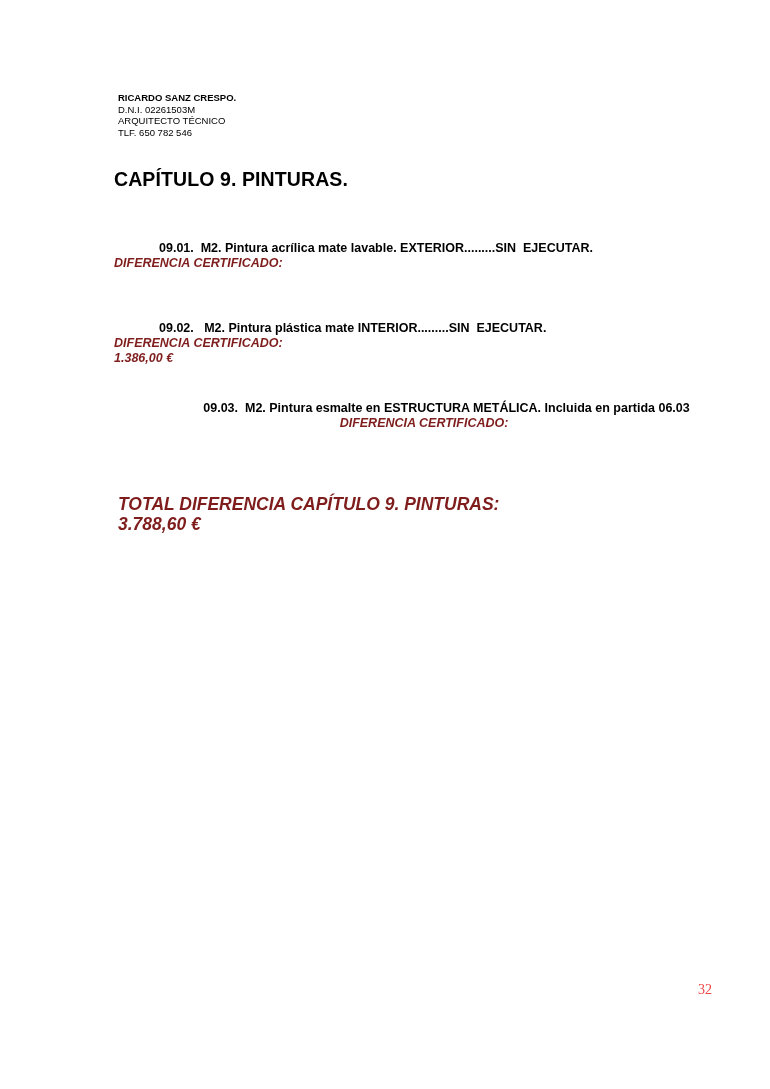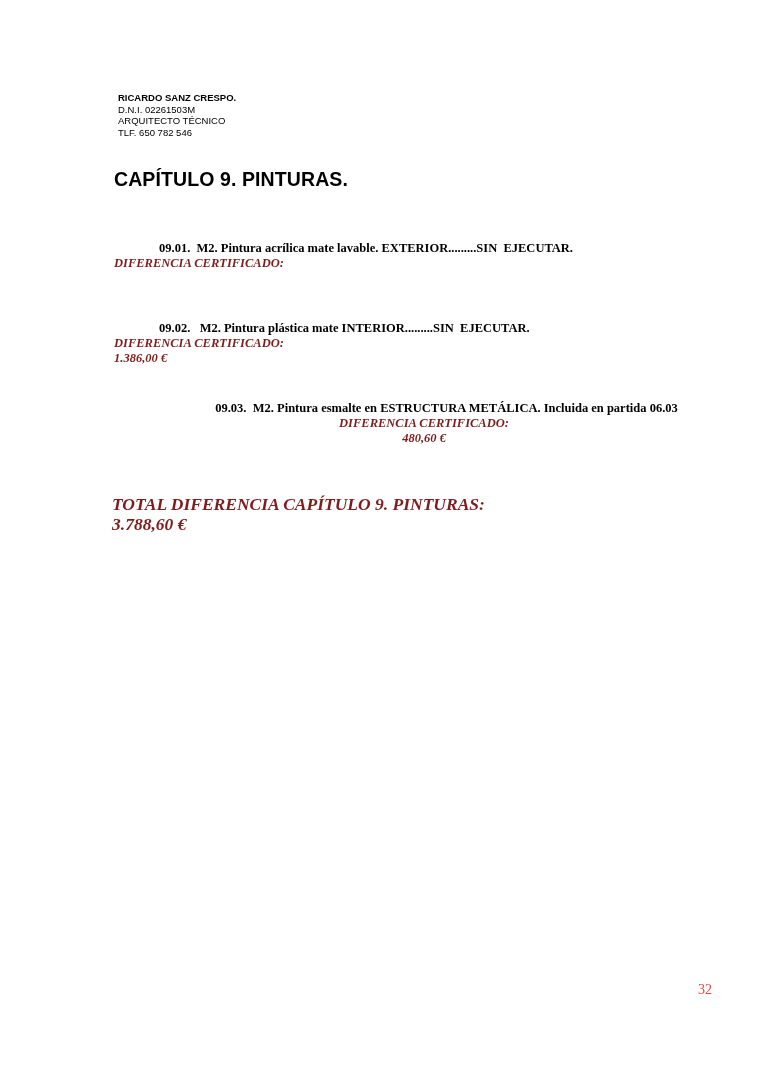--- a/index.html
+++ b/index.html
@@ -33,44 +33,42 @@
       top: 168px;
       font-size: 19.5px;
       font-weight: bold;
       margin: 0;
       letter-spacing: 0.1px;
     }
     .item {
       position: absolute;
       left: 114px;
       width: 620px;
-      font-family: Liberation Serif, serif;
     }
     .item .desc {
       padding-left: 45px;
       font-size: 12.5px;
       font-weight: bold;
       line-height: 15px;
       white-space: pre;
     }
     .red {
       color: #7f1d1d;
       font-weight: bold;
       font-style: italic;
     }
     .item .label,
     .item .amount {
       font-size: 12.5px;
       line-height: 15px;
     }
     .total {
       position: absolute;
-      left: 112px;
+      left: 118px;
       top: 494px;
-      font-family: Liberation Serif, serif;
     }
     .total .label,
     .total .amount {
       font-size: 17.5px;
       line-height: 20px;
     }
     .page-number {
       position: absolute;
       left: 698px;
       top: 982px;
@@ -98,21 +96,20 @@
 
 <div class="item" style="top:321px;">
   <div class="desc">09.02.   M2. Pintura plástica mate INTERIOR.........SIN  EJECUTAR.</div>
   <div class="label red">DIFERENCIA CERTIFICADO:</div>
   <div class="amount red">1.386,00 €</div>
 </div>
 
 <div class="item" style="top:401px;text-align:center;">
   <div class="desc">09.03.  M2. Pintura esmalte en ESTRUCTURA METÁLICA. Incluida en partida 06.03</div>
   <div class="label red">DIFERENCIA CERTIFICADO:</div>
-  <div class="amount red">480,60 €</div>
 </div>
 
 <div class="total">
   <div class="label red">TOTAL DIFERENCIA CAPÍTULO 9. PINTURAS:</div>
   <div class="amount red">3.788,60 €</div>
 </div>
 
 <div class="page-number">32</div>
 
 </body></html>

